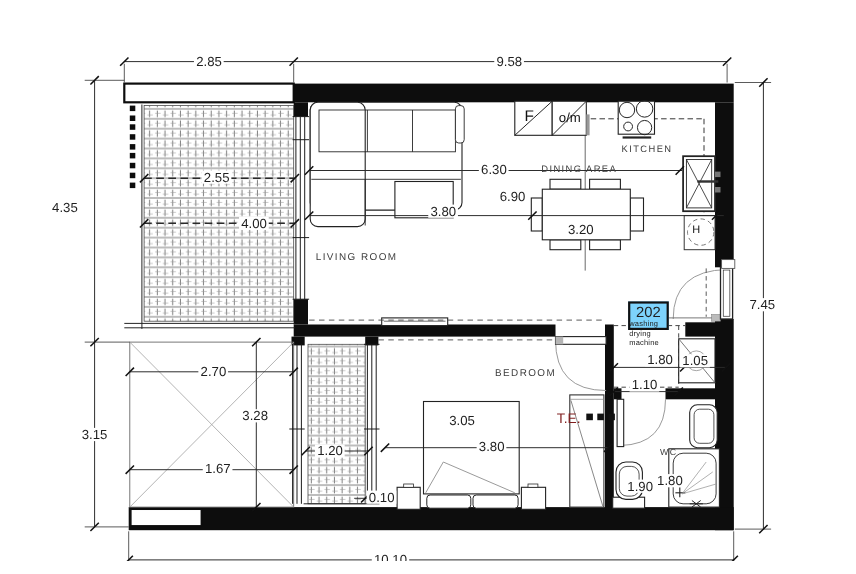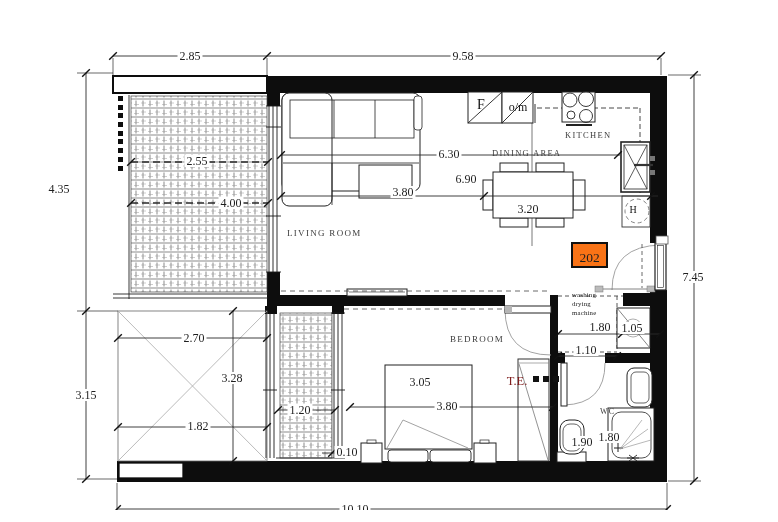--- a/index.html
+++ b/index.html
@@ -1,29 +1,29 @@
 <!DOCTYPE html>
 <html><head>
 <meta charset="utf-8">
 <style>
   html,body{margin:0;padding:0;background:#fff;}
   .plan{position:relative;width:778px;height:510px;background:#fff;
-        font-family:Liberation Serif, serif;overflow:hidden;color:#1f1f1f;border-radius:16px;}
+        font-family:Liberation Sans, sans-serif;overflow:hidden;color:#1f1f1f;border-radius:16px;}
   .plan svg{position:absolute;left:0;top:0;}
   .lbl{position:absolute;transform:translate(-50%,-50%);white-space:nowrap;
        color:#1f1f1f;line-height:1;}
   .dim{font-size:12px;}
   .bg{background:#fff;padding:0 2px;}
   .room{position:absolute;font-size:9px;letter-spacing:1.3px;color:#3d3d3d;
         white-space:nowrap;line-height:1;}
   .small-note{position:absolute;font-size:6.8px;line-height:9px;color:#222;
         white-space:pre-line;letter-spacing:.2px;}
-  .unit-box{position:absolute;left:571px;top:242px;width:33px;height:22px;
-        border:2px solid #111;display:flex;align-items:flex-end;justify-content:center;
-        font-size:13.5px;background:#f97316;}
+  .unit-box{position:absolute;left:571px;top:274px;width:33px;height:22px;
+        border:2px solid #111;display:flex;align-items:flex-start;justify-content:center;
+        font-size:13.5px;background:#7dd3fc;}
   .appl{font-size:13px;color:#111;}
 </style>
 </head>
 <body>
 
 <div class="plan">
 
 <svg width="778" height="522" viewBox="0 0 778 522">
   <defs>
     <pattern id="hatch" width="14" height="9" patternUnits="userSpaceOnUse">
@@ -318,21 +318,21 @@
 <span class="lbl dim bg" style="left:693px;top:277px">7.45</span>
 <span class="lbl dim bg" style="left:355px;top:509px">10.10</span>
 <span class="lbl dim bg" style="left:197px;top:161px">2.55</span>
 <span class="lbl dim bg" style="left:231px;top:203px">4.00</span>
 <span class="lbl dim bg" style="left:449px;top:154px">6.30</span>
 <span class="lbl dim bg" style="left:403px;top:192px">3.80</span>
 <span class="lbl dim bg" style="left:466px;top:179px">6.90</span>
 <span class="lbl dim bg" style="left:528px;top:209px">3.20</span>
 <span class="lbl dim bg" style="left:194px;top:338px">2.70</span>
 <span class="lbl dim bg" style="left:232px;top:378px">3.28</span>
-<span class="lbl dim bg" style="left:198px;top:426px">1.82</span>
+<span class="lbl dim bg" style="left:198px;top:426px">1.67</span>
 <span class="lbl dim bg" style="left:300px;top:410px">1.20</span>
 <span class="lbl dim" style="left:420px;top:382px">3.05</span>
 <span class="lbl dim bg" style="left:447px;top:406px">3.80</span>
 <span class="lbl dim bg" style="left:347px;top:452px">0.10</span>
 <span class="lbl dim bg" style="left:600px;top:327px">1.80</span>
 <span class="lbl dim bg" style="left:632px;top:328px">1.05</span>
 <span class="lbl dim bg" style="left:586px;top:350px">1.10</span>
 <span class="lbl dim bg" style="left:582px;top:442px">1.90</span>
 <span class="lbl dim bg" style="left:609px;top:437px">1.80</span>
 

